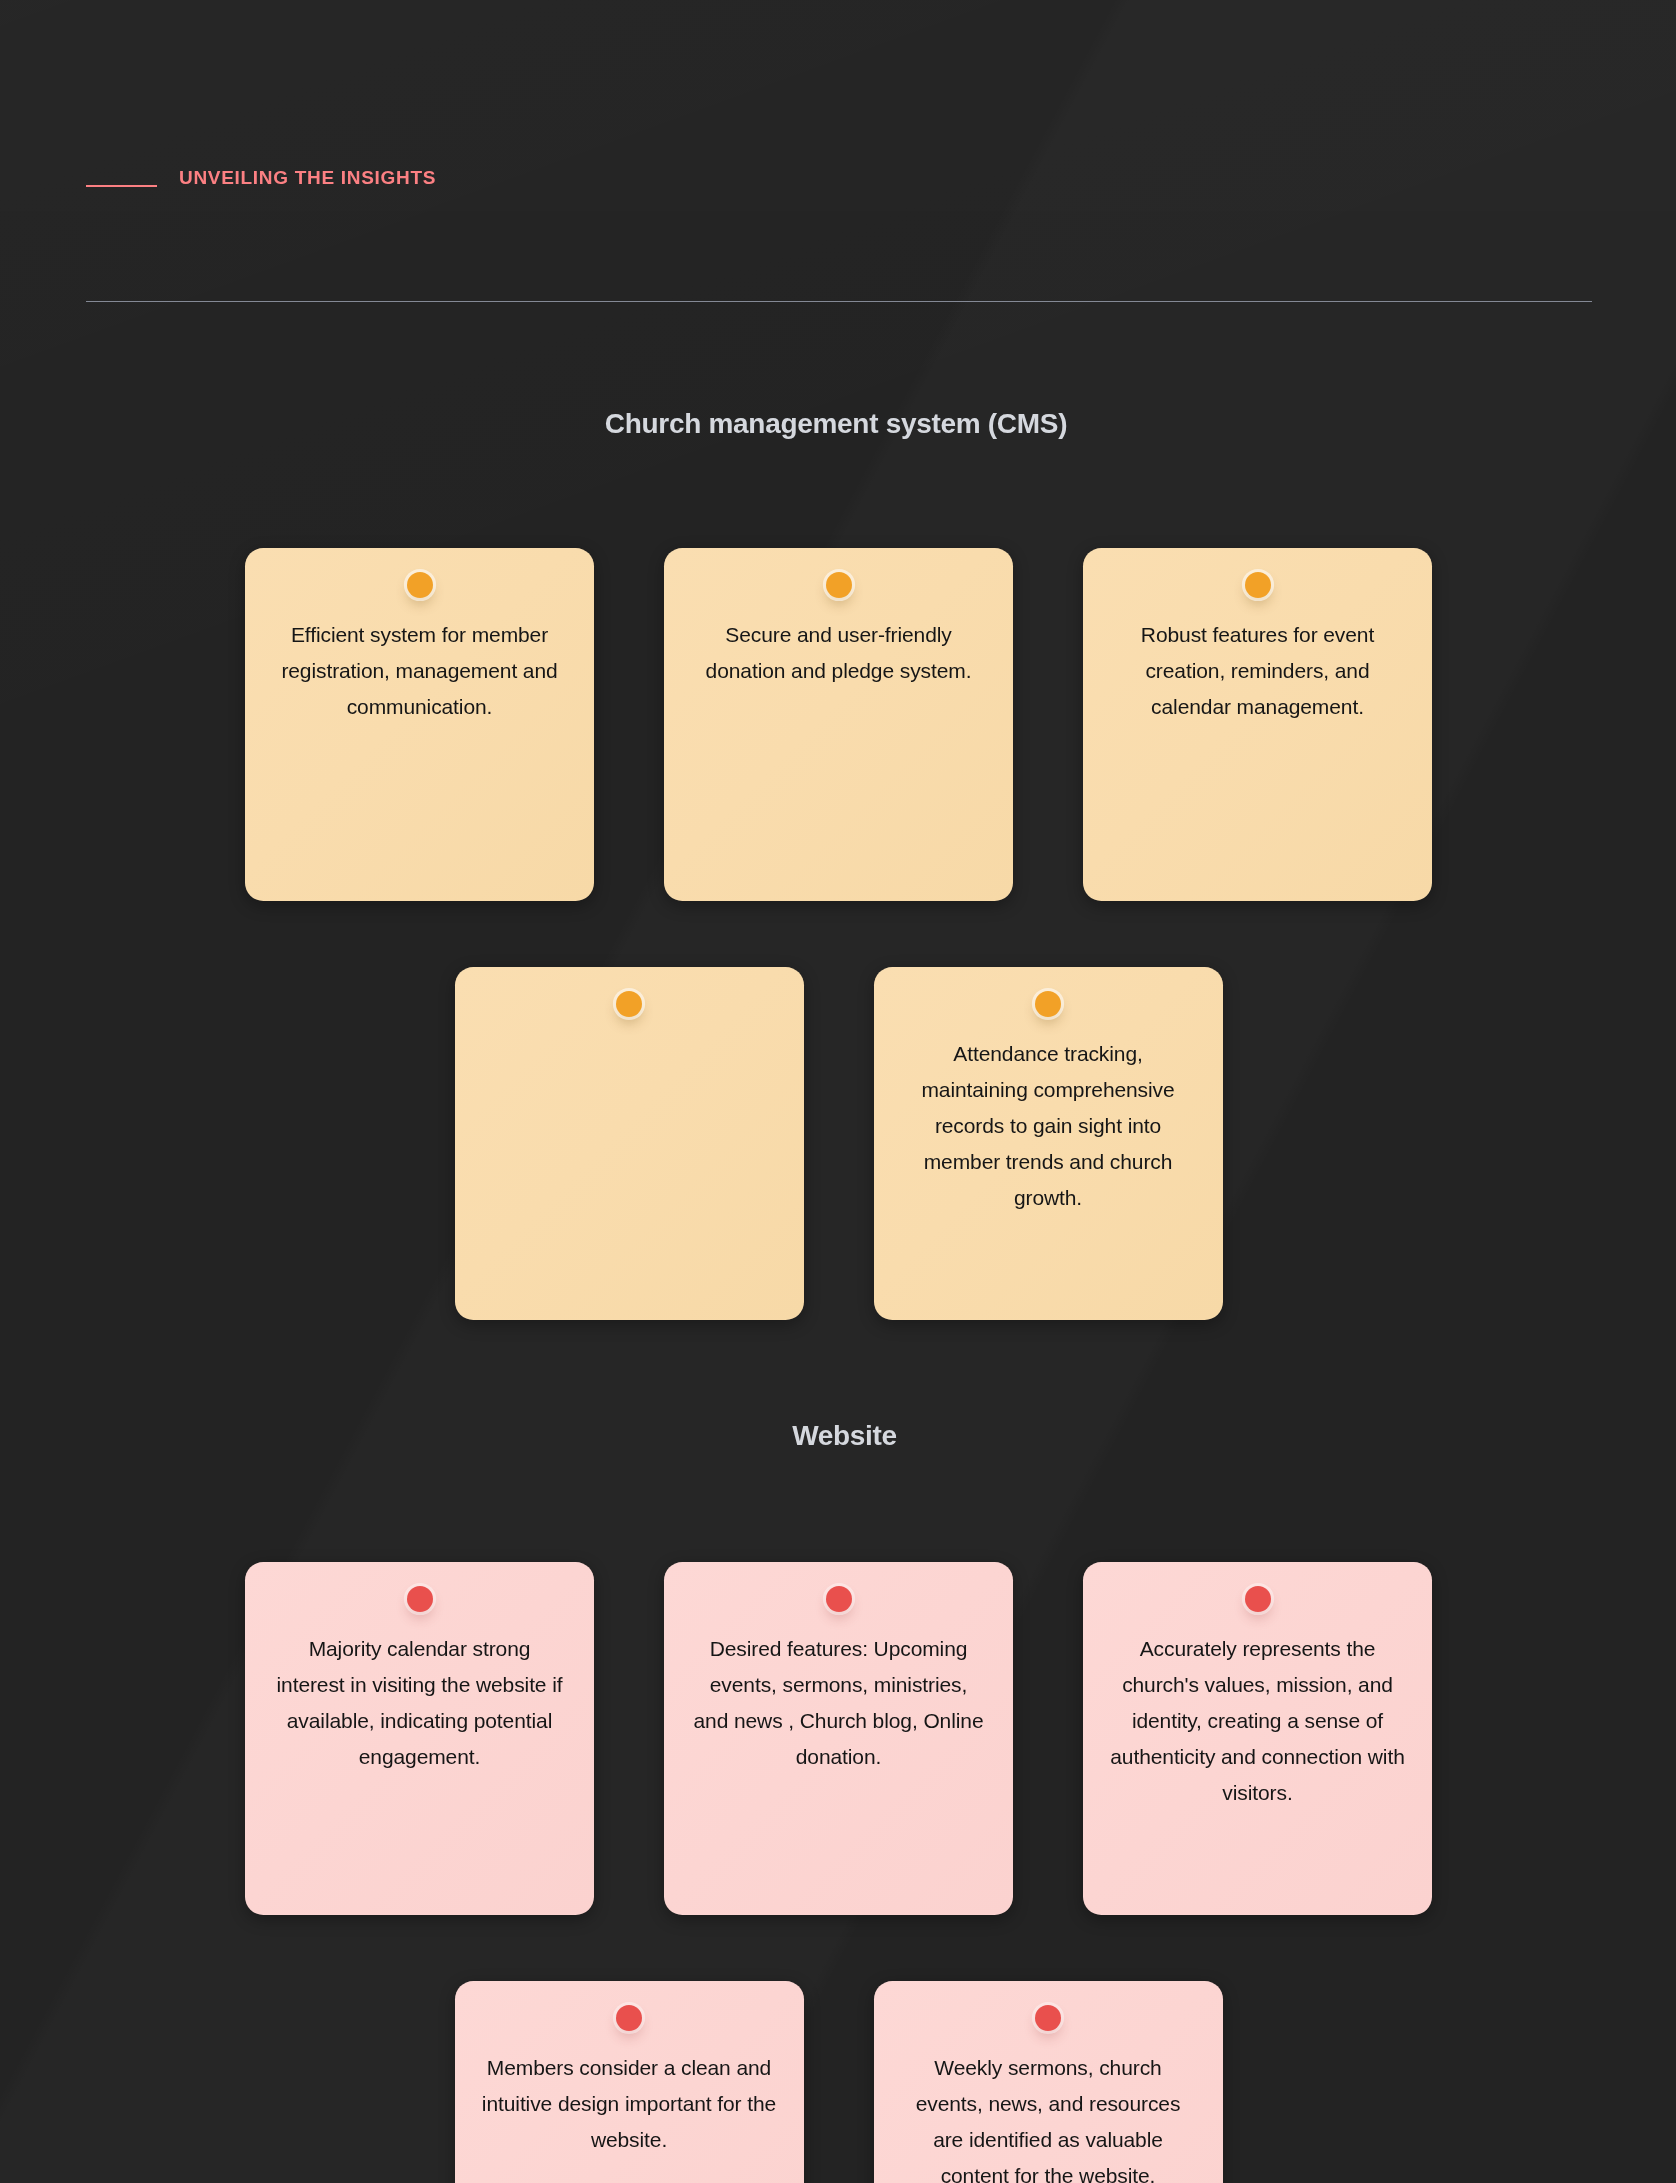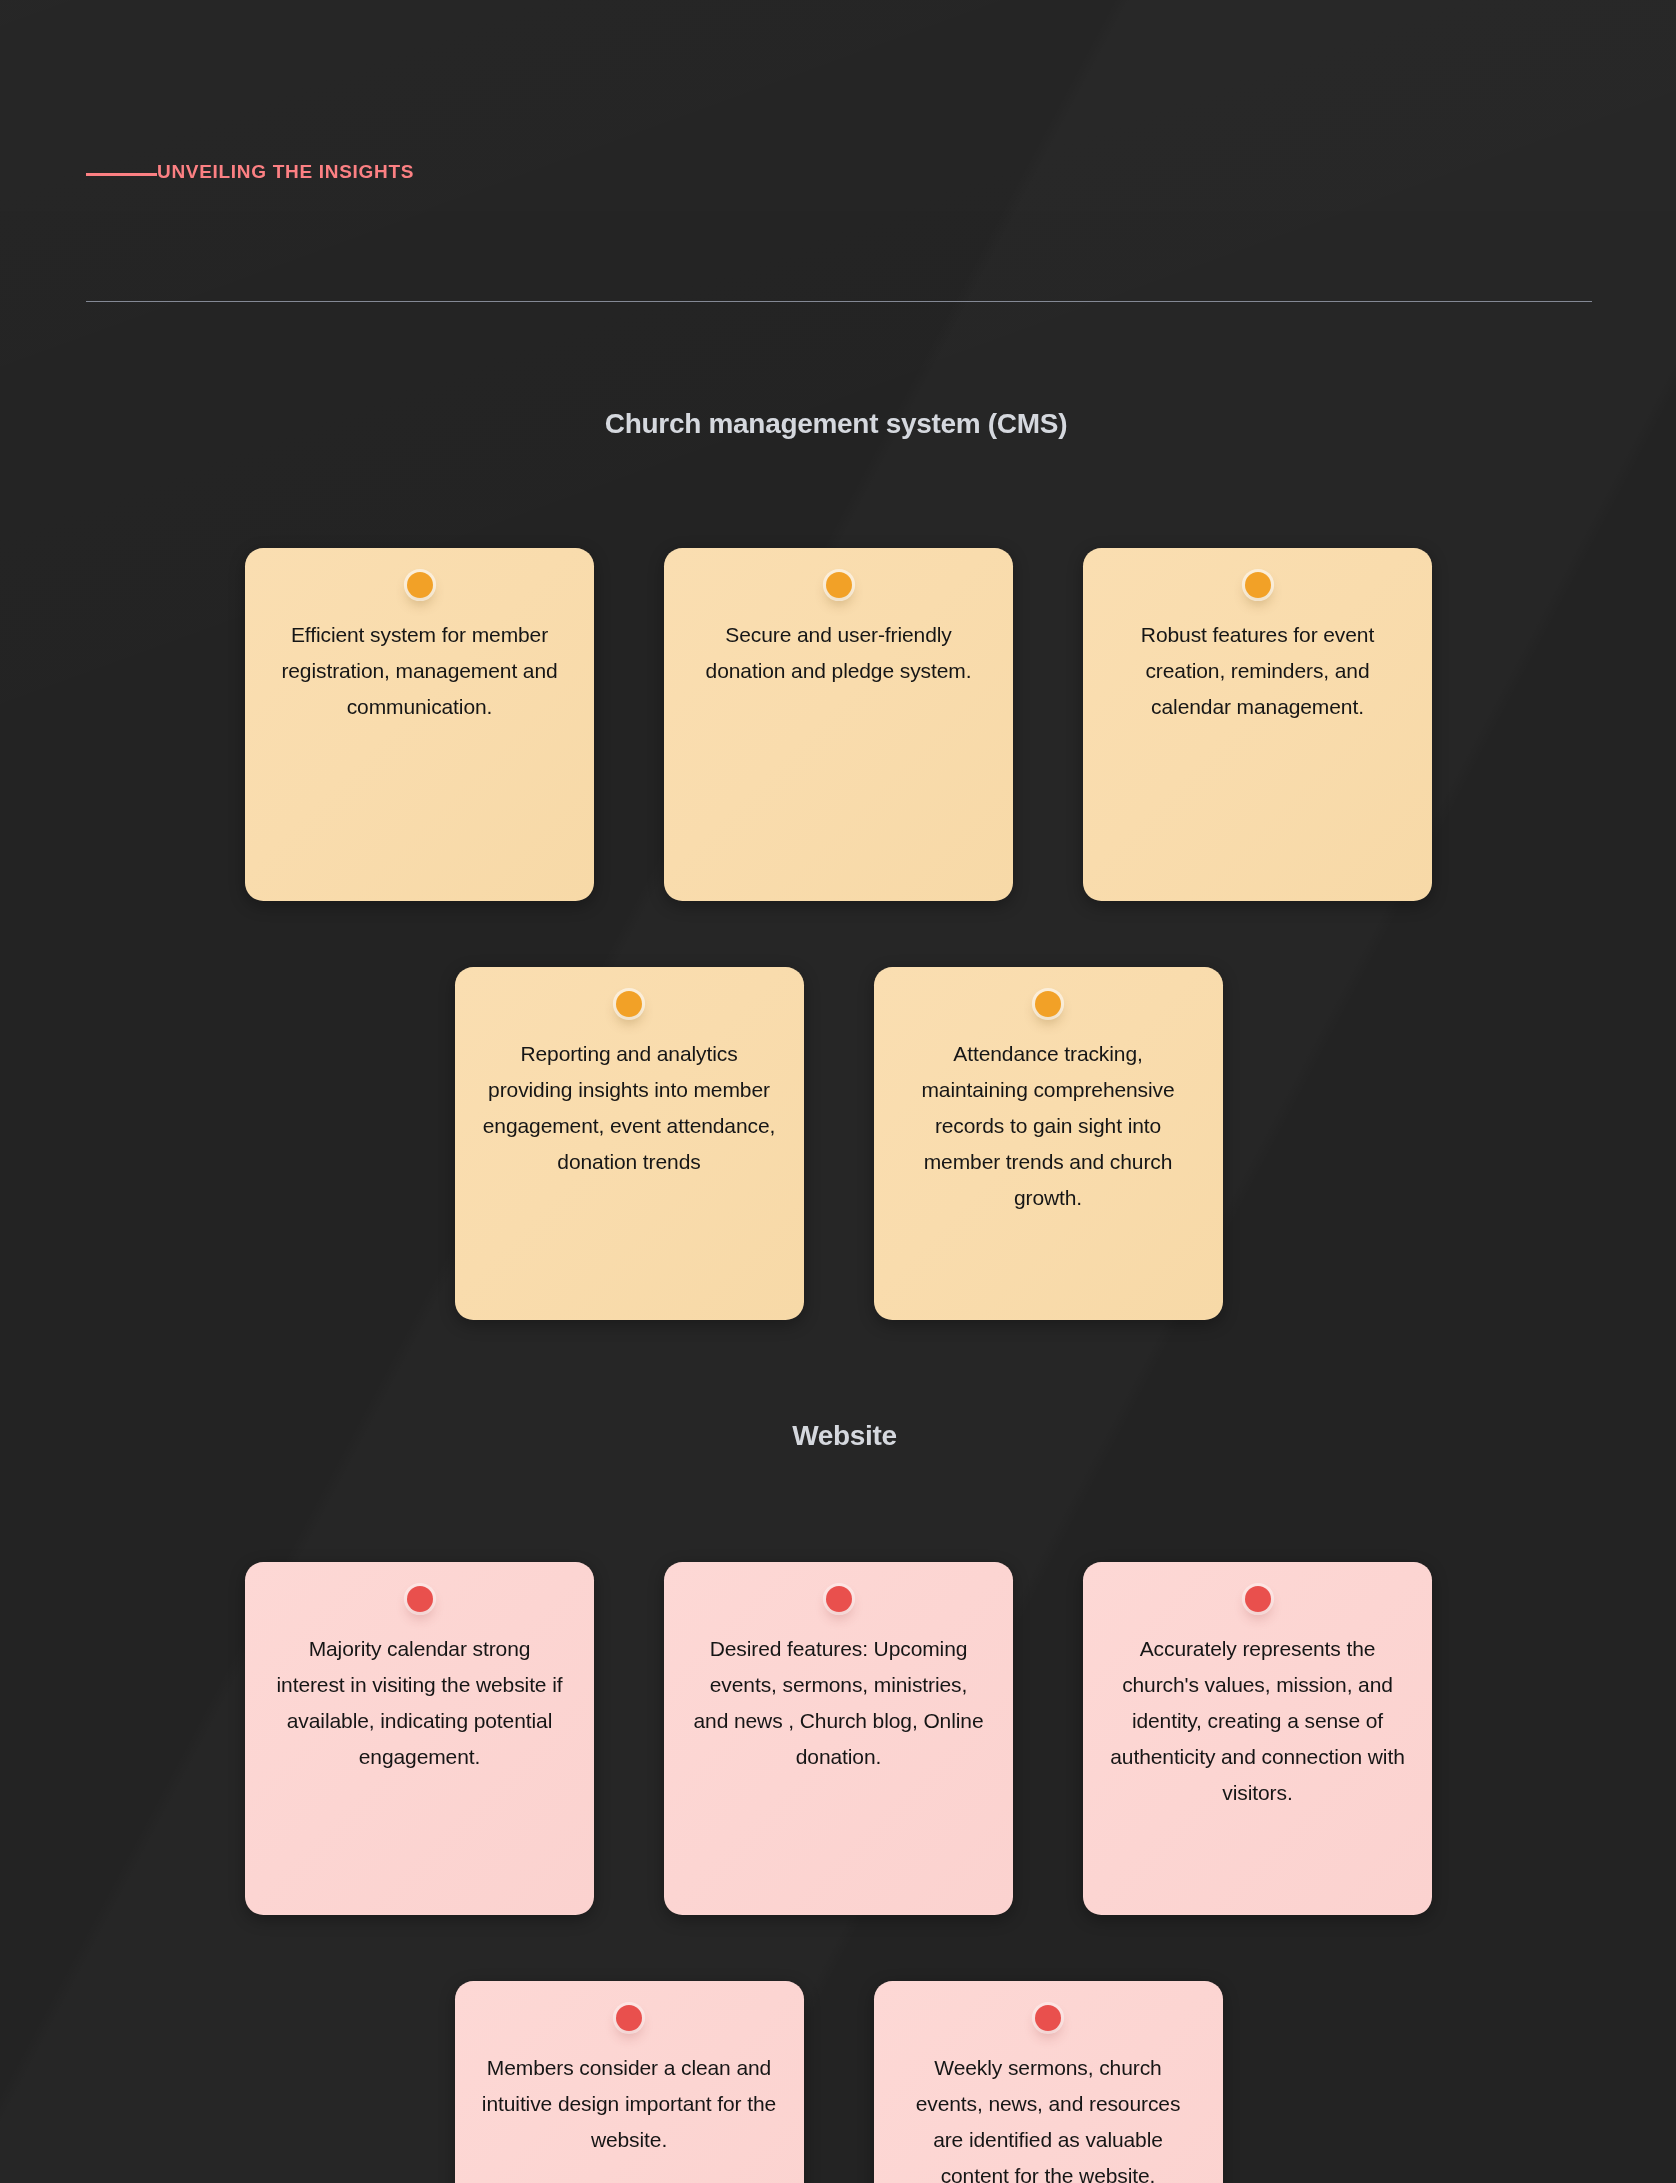--- a/index.html
+++ b/index.html
@@ -56,22 +56,22 @@
 
   
   .header {
     position: absolute;
     left: 86px;
     top: 162px;
     width: 1506px;
   }
   .eyebrow-row {
     display: flex;
-    align-items: flex-start;
-    gap: 0;
+    align-items: flex-end;
+    gap: 22px;
     height: 25px;
   }
   .eyebrow-rule {
     width: 71px;
     height: 2.2px;
     background: #FC8083;
     margin-top: 11.4px;
     flex: 0 0 auto;
   }
   .eyebrow-text {
@@ -207,21 +207,20 @@
     </div>
     <div class="card amber">
       <span class="card-dot"></span>
       <div class="card-text">Robust features for event creation, reminders, and calendar management.</div>
     </div>
   </div>
 
   <div class="card-row" id="cms-row-2">
     <div class="card amber">
       <span class="card-dot"></span>
-      <div class="card-text">Reporting and analytics providing insights into member engagement, event attendance, donation trends</div>
     </div>
     <div class="card amber">
       <span class="card-dot"></span>
       <div class="card-text">Attendance tracking, maintaining comprehensive records to gain sight into member trends and church growth.</div>
     </div>
   </div>
 
   <div class="section-heading" id="heading-website">Website</div>
 
   <div class="card-row" id="web-row-1">

